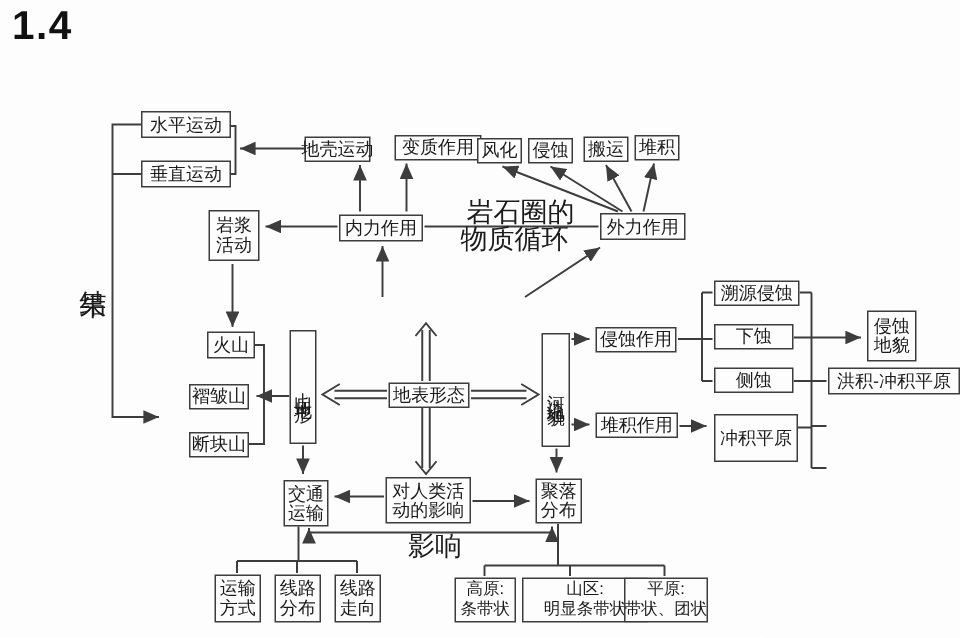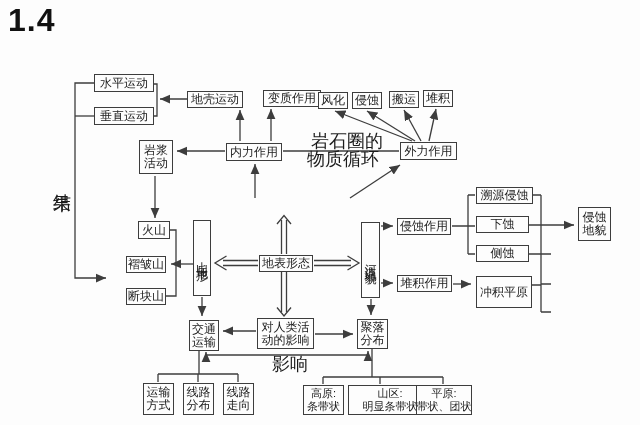--- a/index.html
+++ b/index.html
@@ -1,19 +1,19 @@
 <!DOCTYPE html>
 <html><head>
 <meta charset="utf-8">
 <style>
   html,body{margin:0;padding:0;background:#ffffff;}
   #stage{position:relative;width:640px;height:425px;background:#fdfdfd;overflow:hidden;
          font-family:"Liberation Sans",sans-serif;color:#1b1b1b;}
   #wires{position:absolute;left:0;top:0;width:640px;height:425px;}
-  .title{position:absolute;left:8px;top:2px;font-size:32px;font-weight:bold;color:#111;
+  .title{position:absolute;left:8px;top:2px;font-size:27px;font-weight:bold;color:#111;
          letter-spacing:1px;}
   .box{position:absolute;box-sizing:border-box;border:1.5px solid #3d3d3d;background:#fdfdfd;
        display:flex;flex-direction:column;align-items:center;justify-content:center;
        text-align:left;font-size:12px;line-height:13px;white-space:nowrap;z-index:2;}
   .box span{display:block;}
   .vbox{writing-mode:vertical-rl;text-orientation:upright;letter-spacing:3px;line-height:16px;}
   .small{font-size:11px;}
   .lbl{position:absolute;font-size:18px;line-height:13px;color:#1b1b1b;z-index:2;
        white-space:nowrap;}
   .vlbl{writing-mode:vertical-rl;text-orientation:upright;letter-spacing:2px;}
@@ -91,21 +91,21 @@
     <line class="w" x1="258" y1="260.5" x2="223" y2="260.5"></line>
     <line class="w" x1="258" y1="265.5" x2="223" y2="265.5"></line>
     <polyline class="w" points="226.5,256 215,263 226.5,270"></polyline>
     <line class="w" x1="314" y1="260.5" x2="351" y2="260.5"></line>
     <line class="w" x1="314" y1="265.5" x2="351" y2="265.5"></line>
     <polyline class="w" points="347.5,256 359,263 347.5,270"></polyline>
   </svg>
 
   <div class="box" style="left:94px;top:74px;width:60px;height:18px">水平运动</div>
   <div class="box" style="left:94px;top:107px;width:60px;height:18px">垂直运动</div>
-  <div class="box" style="left:187px;top:91px;width:56px;height:17px">地壳运动</div>
+  <div class="box" style="left:203px;top:91px;width:44px;height:17px">地壳运动</div>
   <div class="box" style="left:263px;top:90px;width:58px;height:17px">变质作用</div>
   <div class="box" style="left:318px;top:92px;width:30px;height:17px">风化</div>
   <div class="box" style="left:352px;top:92px;width:30px;height:17px">侵蚀</div>
   <div class="box" style="left:389px;top:91px;width:30px;height:17px">搬运</div>
   <div class="box" style="left:423px;top:90px;width:30px;height:17px">堆积</div>
 
   <div class="box" style="left:139px;top:140px;width:34px;height:34px">
     <span>岩浆</span>
     <span>活动</span>
   </div>
@@ -128,20 +128,21 @@
   <div class="box" style="left:476px;top:187px;width:57px;height:17px">溯源侵蚀</div>
   <div class="box" style="left:476px;top:216px;width:53px;height:17px">下蚀</div>
   <div class="box" style="left:476px;top:245px;width:53px;height:17px">侧蚀</div>
   <div class="box" style="left:578px;top:207px;width:33px;height:34px">
     <span>侵蚀</span>
     <span>地貌</span>
   </div>
 
   <div class="box" style="left:397px;top:275px;width:55px;height:17px">堆积作用</div>
   <div class="box" style="left:476px;top:276px;width:56px;height:32px">冲积平原</div>
+  <div class="box" style="left:552px;top:245px;width:88px;height:18px">洪积-冲积平原</div>
 
   <div class="box" style="left:189px;top:320px;width:30px;height:31px">
     <span>交通</span>
     <span>运输</span>
   </div>
   <div class="box" style="left:257px;top:318px;width:57px;height:31px">
     <span>对人类活</span>
     <span>动的影响</span>
   </div>
   <div class="box" style="left:357px;top:319px;width:31px;height:30px">

